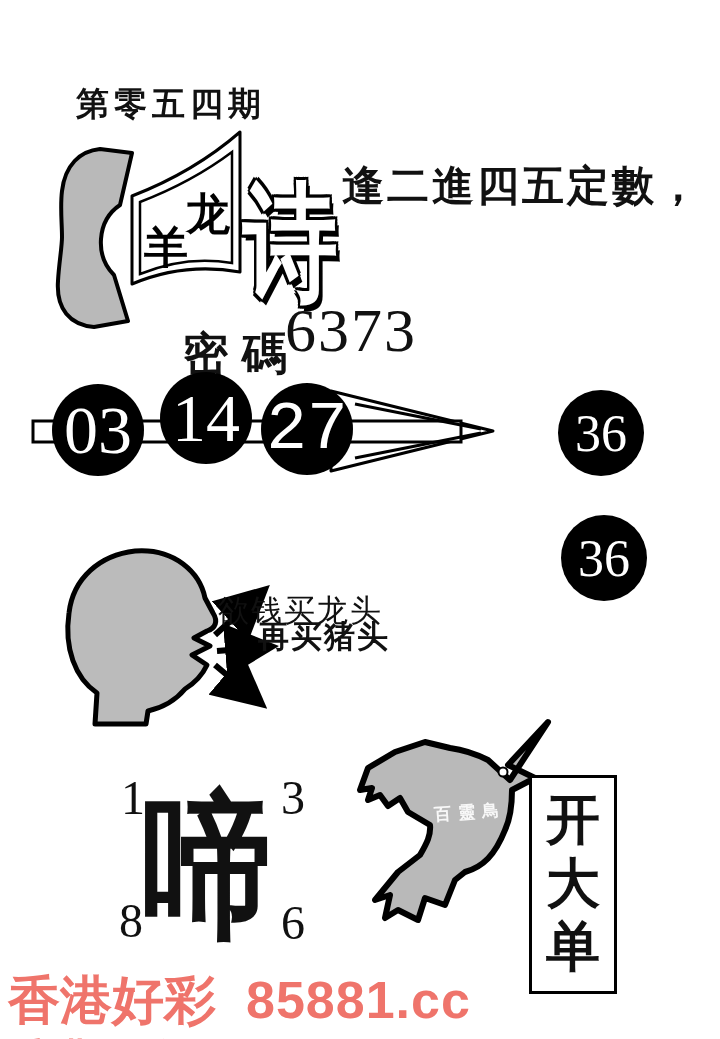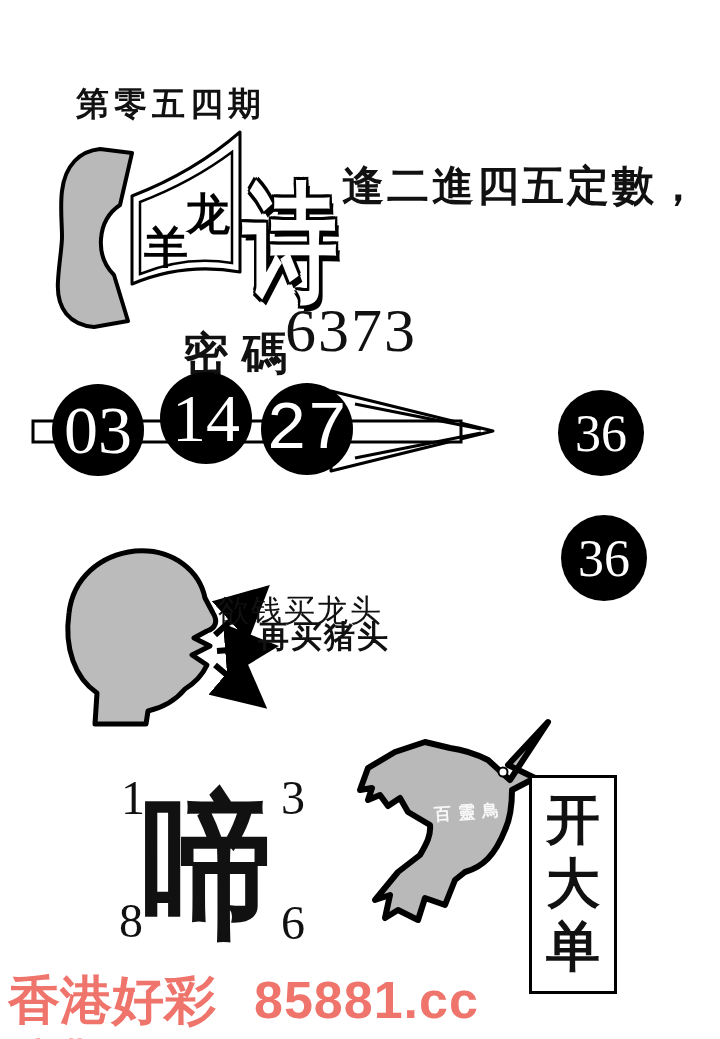--- a/index.html
+++ b/index.html
@@ -34,21 +34,21 @@
   .ti-char{left:142px;top:762px;font-size:158px;font-weight:bold;transform:scaleX(.82);transform-origin:left top;}
 
   .dove-label{left:434px;top:800px;width:90px;font-size:17px;font-weight:bold;letter-spacing:7px;
               color:#fff;opacity:.9;transform:rotate(-4deg);}
 
   .kai-box{left:529px;top:775px;width:82px;height:213px;border:3px solid #000;background:#fff;
            display:flex;flex-direction:column;align-items:center;justify-content:center;}
   .kai-box span{font-size:54px;font-weight:bold;line-height:1.18;}
 
   .footer{left:8px;top:966px;font-size:52px;font-weight:bold;color:#ef746b;white-space:nowrap;}
-  .footer .site{margin-left:38px;letter-spacing:1px;}
+  .footer .site{margin-left:30px;letter-spacing:1px;}
   .cropped{left:8px;top:1031px;width:420px;height:8px;overflow:hidden;}
   .cropped span{font-family:"Liberation Sans","DejaVu Sans",sans-serif;font-size:40px;font-weight:bold;
                 color:#ef746b;letter-spacing:4px;}
 </style>
 </head>
 <body>
 
 <div class="page">
 
   <div class="abs issue">第零五四期</div>

